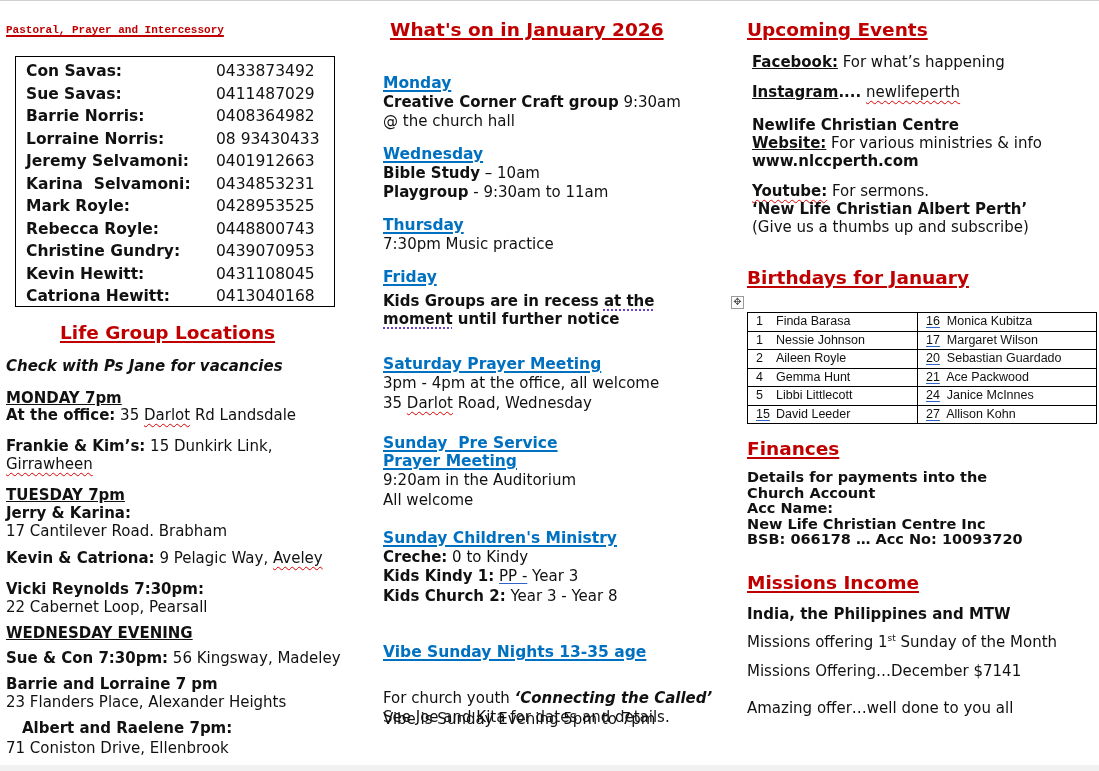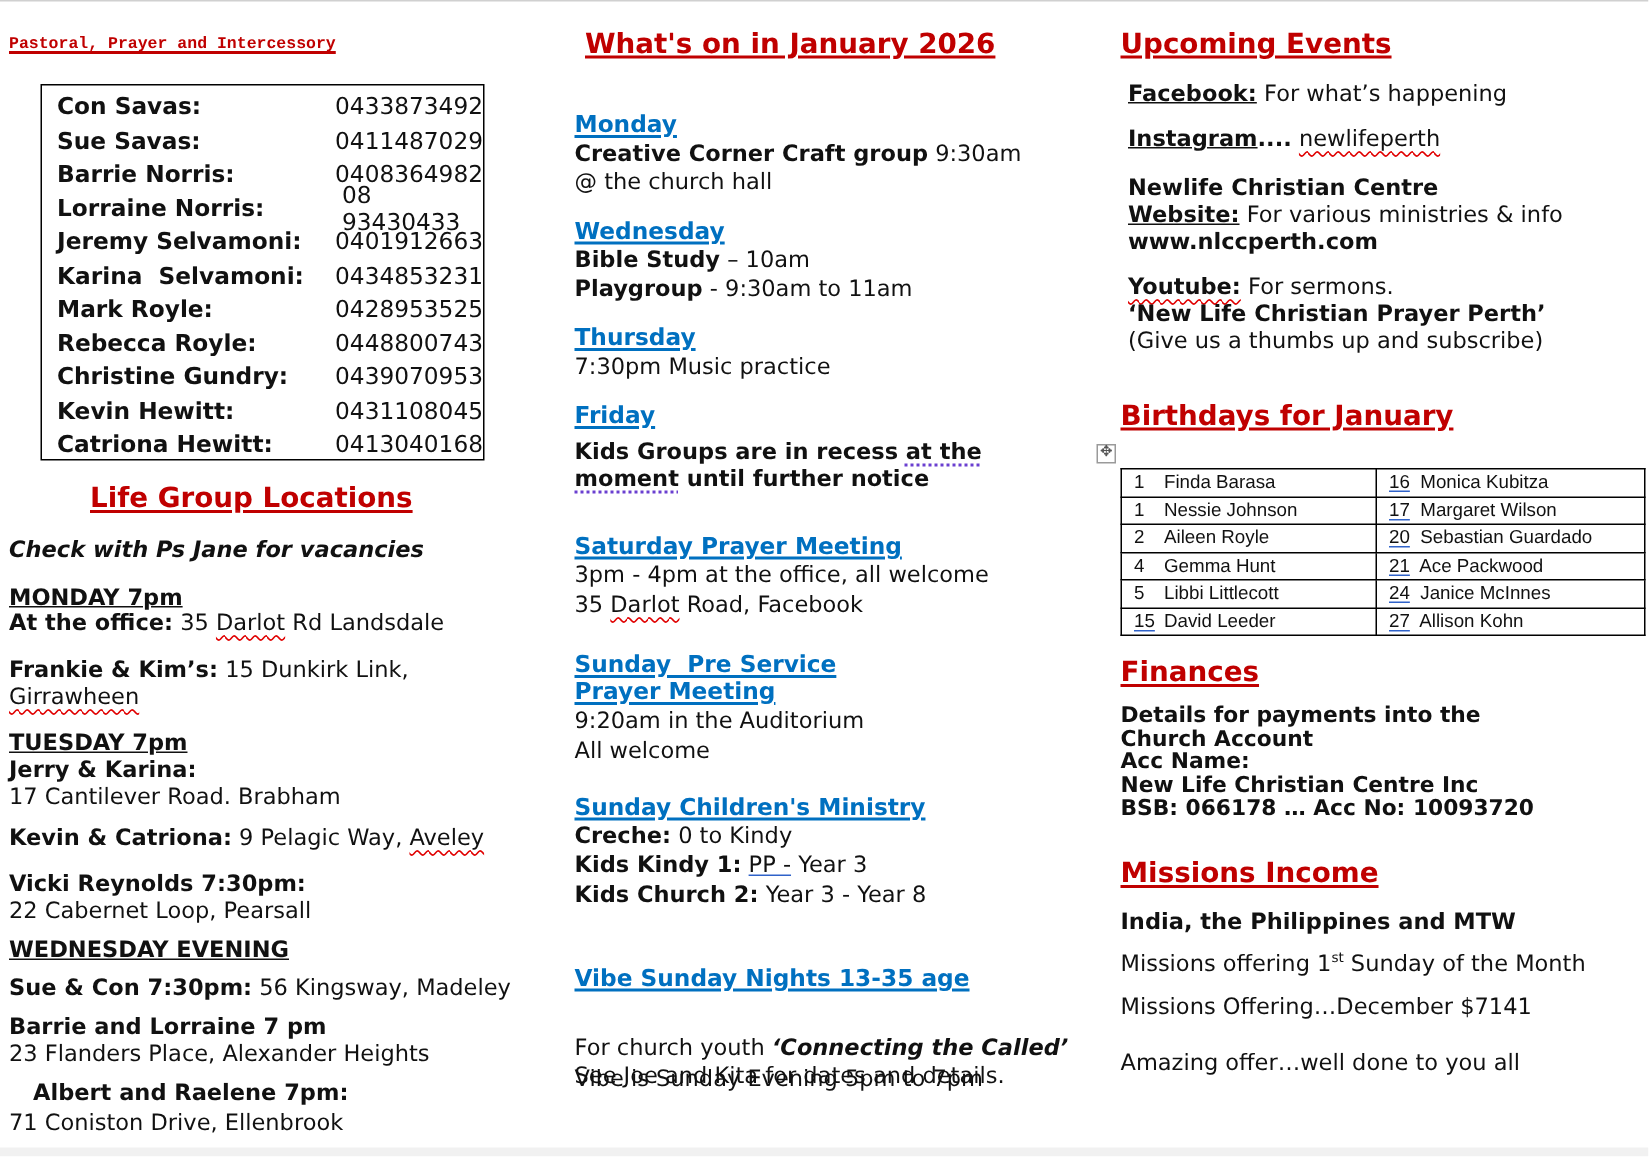--- a/index.html
+++ b/index.html
@@ -22,21 +22,21 @@
     .b { font-weight: bold; }
     .i { font-style: italic; }
     .u { text-decoration: underline; }
     .squig { text-decoration: underline wavy #e00000; text-decoration-thickness: 1px; text-underline-offset: 3px; }
     .dots { text-decoration: underline dotted #6a3fd0; text-decoration-thickness: 2px; text-underline-offset: 3px; text-align: center; }
     .blue-u { text-decoration: underline #2f62c9; text-underline-offset: 2px; }
 
     .abs { position: absolute; }
 
     
-    .pastoral-box { position: absolute; left: 9px; top: 56px; width: 296px; height: 251px; border: 1px solid #000; box-sizing: border-box; padding: 3px 0 0 10px; margin-left: 12px; }
+    .pastoral-box { position: absolute; left: 9px; top: 56px; width: 320px; height: 251px; border: 1px solid #000; box-sizing: border-box; padding: 3px 0 0 10px; }
     .contact-row { display: flex; height: 22.5px; align-items: center; font-size: 15.5px; }
     .contact-name { width: 190px; font-weight: bold; }
     .contact-phone { flex: 1; }
 
     
     .bday-table { position: absolute; left: 0; top: 312px; width: 350px; border-collapse: collapse; font-family: "Liberation Sans", sans-serif; font-size: 12.5px; }
     .bday-table td { border: 1px solid #000; height: 17.5px; padding: 0 0 0 8px; line-height: 17px; }
     .bday-table td.c1 { width: 161px; }
     .num { display: inline-block; width: 20px; }
     .move-handle { position: absolute; left: -16px; top: 296px; width: 11px; height: 11px; border: 1px solid #9a9a9a; font-size: 10px; line-height: 10px; text-align: center; color: #555; background: #fff; }
@@ -132,21 +132,21 @@
   <div class="abs t" style="left:0; top:183px; white-space:pre;"><span class="b">Playgroup</span><span> - 9:30am to 11am</span></div>
 
   <div class="abs h-blue" style="left:0; top:216px;">Thursday</div>
   <div class="abs t" style="left:0; top:235px;">7:30pm Music practice</div>
 
   <div class="abs h-blue" style="left:0; top:268px;">Friday</div>
   <div class="abs t b" style="left:0; top:292px; white-space:pre; line-height:18px;"><span>Kids Groups are in recess </span><span class="dots">at the</span><br><span class="dots">moment</span><span> until further notice</span></div>
 
   <div class="abs h-blue" style="left:0; top:355px;">Saturday Prayer Meeting</div>
   <div class="abs t" style="left:0; top:374px;">3pm - 4pm at the office, all welcome</div>
-  <div class="abs t" style="left:0; top:394px; white-space:pre;"><span>35 </span><span class="squig">Darlot</span><span> Road, Facebook</span></div>
+  <div class="abs t" style="left:0; top:394px; white-space:pre;"><span>35 </span><span class="squig">Darlot</span><span> Road, Wednesday</span></div>
 
   <div class="abs h-blue" style="left:0; top:434px; white-space:pre;">Sunday  Pre Service</div>
   <div class="abs h-blue" style="left:0; top:452px;">Prayer Meeting</div>
   <div class="abs t" style="left:0; top:471px;">9:20am in the Auditorium</div>
   <div class="abs t" style="left:0; top:491px;">All welcome</div>
 
   <div class="abs h-blue" style="left:0; top:529px;">Sunday Children's Ministry</div>
   <div class="abs t" style="left:0; top:548px; white-space:pre;"><span class="b">Creche:</span><span> 0 to Kindy</span></div>
   <div class="abs t" style="left:0; top:567px; white-space:pre;"><span class="b">Kids Kindy 1:</span> <span class="blue-u">PP -</span><span> Year 3</span></div>
   <div class="abs t" style="left:0; top:587px; white-space:pre;"><span class="b">Kids Church 2:</span><span> Year 3 - Year 8</span></div>
@@ -161,21 +161,21 @@
   <div class="abs h-red big" style="left:0; top:20px;">Upcoming Events</div>
 
   <div class="abs t" style="left:5px; top:53px; white-space:pre;"><span class="b u">Facebook:</span><span> For what’s happening</span></div>
   <div class="abs t" style="left:5px; top:83px; white-space:pre;"><span class="b u">Instagram</span><span class="b">....</span> <span class="squig">newlifeperth</span></div>
 
   <div class="abs t b" style="left:5px; top:116px;">Newlife Christian Centre</div>
   <div class="abs t" style="left:5px; top:134px; white-space:pre;"><span class="b u">Website:</span><span> For various ministries &amp; info</span></div>
   <div class="abs t b" style="left:5px; top:152px;">www.nlccperth.com</div>
 
   <div class="abs t" style="left:5px; top:182px; white-space:pre;"><span class="b squig">Youtube:</span><span> For sermons.</span></div>
-  <div class="abs t b" style="left:5px; top:200px;">‘New Life Christian Prayer Perth’</div>
+  <div class="abs t b" style="left:5px; top:200px;">‘New Life Christian Albert Perth’</div>
   <div class="abs t" style="left:5px; top:218px;">(Give us a thumbs up and subscribe)</div>
 
   <div class="abs h-red big" style="left:0; top:268px;">Birthdays for January</div>
   <div class="move-handle">✥</div>
 
   <table class="bday-table">
     <tbody>
         <tr>
       <td class="c1"><span class="num">1</span><span>Finda Barasa</span></td>
       <td><span class="blue-u">16</span>&nbsp; <span>Monica Kubitza</span></td>

